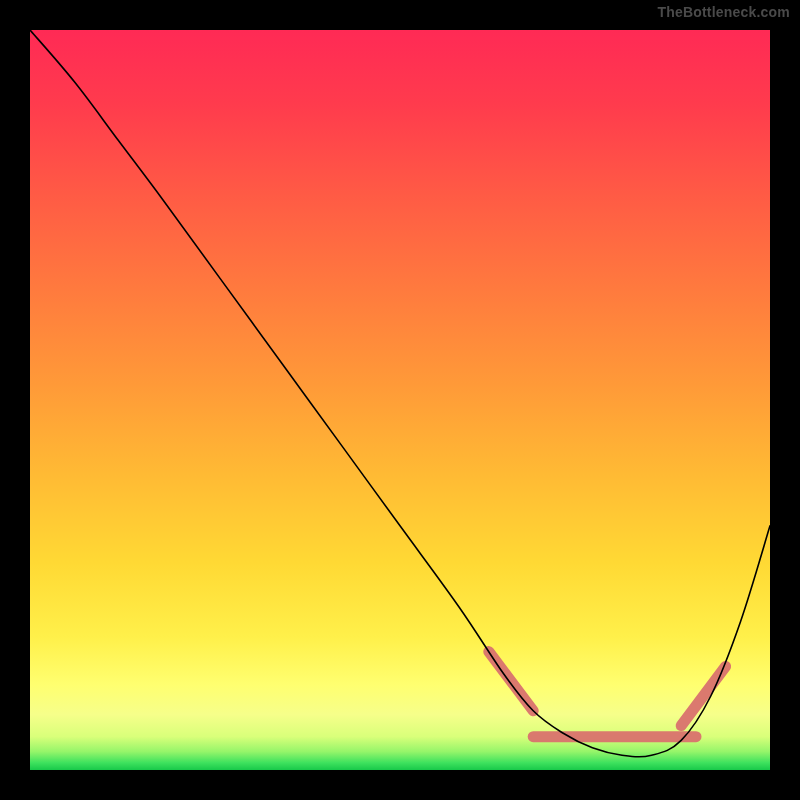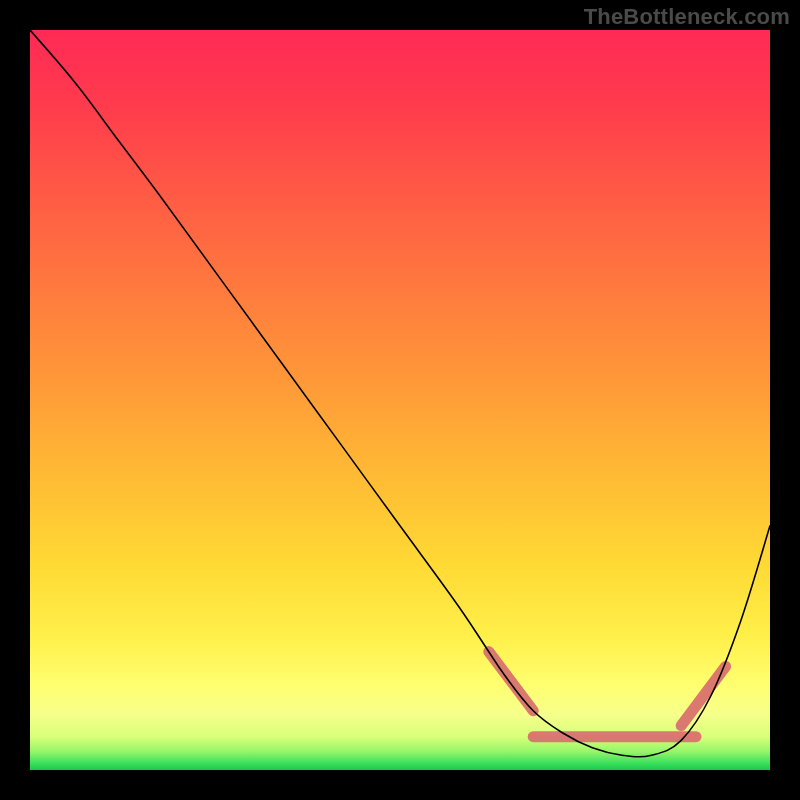--- a/index.html
+++ b/index.html
@@ -15,21 +15,21 @@
     position: relative;
     width: 800px;
     height: 800px;
     background: #000;
   }
   .watermark {
     position: absolute;
     top: 4px;
     right: 10px;
     color: #4a4a4a;
-    font-size: 22px;
+    font-size: 14px;
     font-weight: 600;
     letter-spacing: 0.2px;
     font-family: Arial, Helvetica, sans-serif;
     z-index: 5;
   }
   .plot {
     position: absolute;
     left: 30px;
     top: 30px;
     width: 740px;

